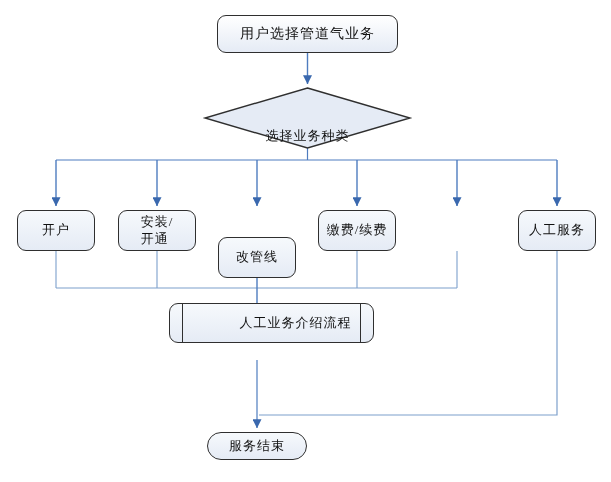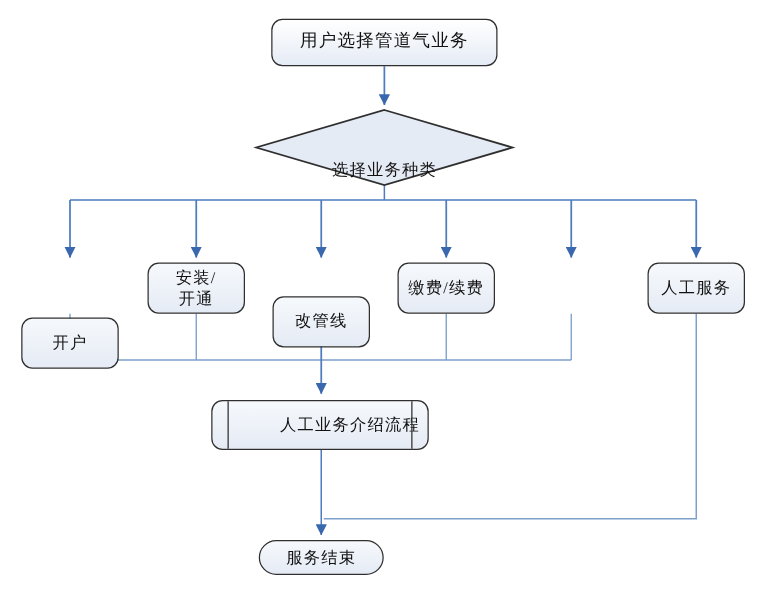--- a/index.html
+++ b/index.html
@@ -39,49 +39,49 @@
     fill: var(--node-fill, #e5ebf5);
     stroke: var(--node-border, #2f2f2f);
     stroke-width: 1.4px;
   }
   .node {
     position: absolute;
     box-sizing: border-box;
     display: flex;
     align-items: center;
     justify-content: center;
-    text-align: center;
+    text-align: left;
     color: var(--node-text, #111111);
     font-size: 13px;
     letter-spacing: 1px;
     line-height: 1.25;
     white-space: pre-line;
   }
   .box {
     border: 1.4px solid var(--node-border, #2f2f2f);
     border-radius: 9px;
     background: linear-gradient(180deg, var(--node-fill-light, #f6f9fc) 0%, var(--node-fill, #e5ebf5) 100%);
   }
   .start-node {
     left: 217px; top: 15px; width: 181px; height: 38px;
     font-size: 14px;
     background: linear-gradient(180deg, #ffffff 0%, var(--node-fill, #e5ebf5) 100%);
   }
   .decision-label {
     left: 232px; top: 122px; width: 151px; height: 28px;
   }
   .opt { top: 210px; width: 78px; height: 41px; }
-  .opt-0 { left: 17px; margin-top: 44px; }
+  .opt-0 { left: 17px; }
   .opt-1 { left: 118px; }
   .opt-2 { left: 218px; margin-top: 27px; }
   .opt-3 { left: 318px; }
   .opt-4 { left: 418px; }
   .opt-5 { left: 518px; }
   .predef-node {
-    left: 169px; top: 320px; width: 174px; height: 40px; padding-left: 48px;
+    left: 169px; top: 303px; width: 205px; height: 40px; padding-left: 48px;
   }
   .predef-bar {
     position: absolute;
     top: 0; bottom: 0;
     width: 0;
     border-left: 1.4px solid var(--node-border, #2f2f2f);
   }
   .predef-bar.left  { left: 12px; }
   .predef-bar.right { right: 12px; }
   .end-node {

